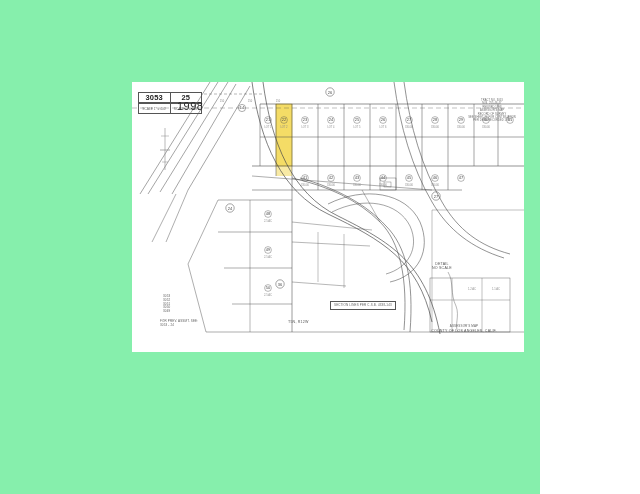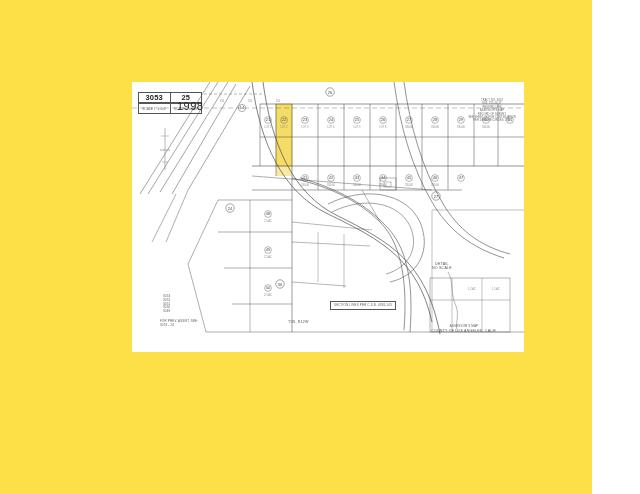--- a/index.html
+++ b/index.html
@@ -1,17 +1,17 @@
 <!DOCTYPE html>
 <html><head>
 <meta charset="utf-8">
 <style>
   html,body{margin:0;padding:0;background:#ffffff;}
   body{width:640px;height:494px;font-family:"Liberation Sans",sans-serif;overflow:hidden;}
-  #page{position:relative;width:592px;height:494px;background:#fde047;}
+  #page{position:relative;width:540px;height:494px;background:#86efac;}
   #map{position:absolute;left:132px;top:82px;width:392px;height:270px;background:#fefefe;}
   #map svg{display:block;}
   
   #titleblock{position:absolute;left:138px;top:92px;width:64px;height:22px;}
   .tb-row{display:flex;height:11px;}
   .tb-cell{flex:1;border:0.6px solid #555;border-right:none;display:flex;align-items:center;justify-content:center;}
   .tb-cell:last-child{border-right:0.6px solid #555;}
   .tb-num{font-size:7.5px;font-weight:bold;color:#222;letter-spacing:0.2px;}
   .tb-sub{font-size:3.2px;color:#666;}
   #yearlabel{position:absolute;left:177px;top:100px;font-size:11px;color:#2b2b2b;font-family:Liberation Sans, sans-serif;letter-spacing:0.5px;}

